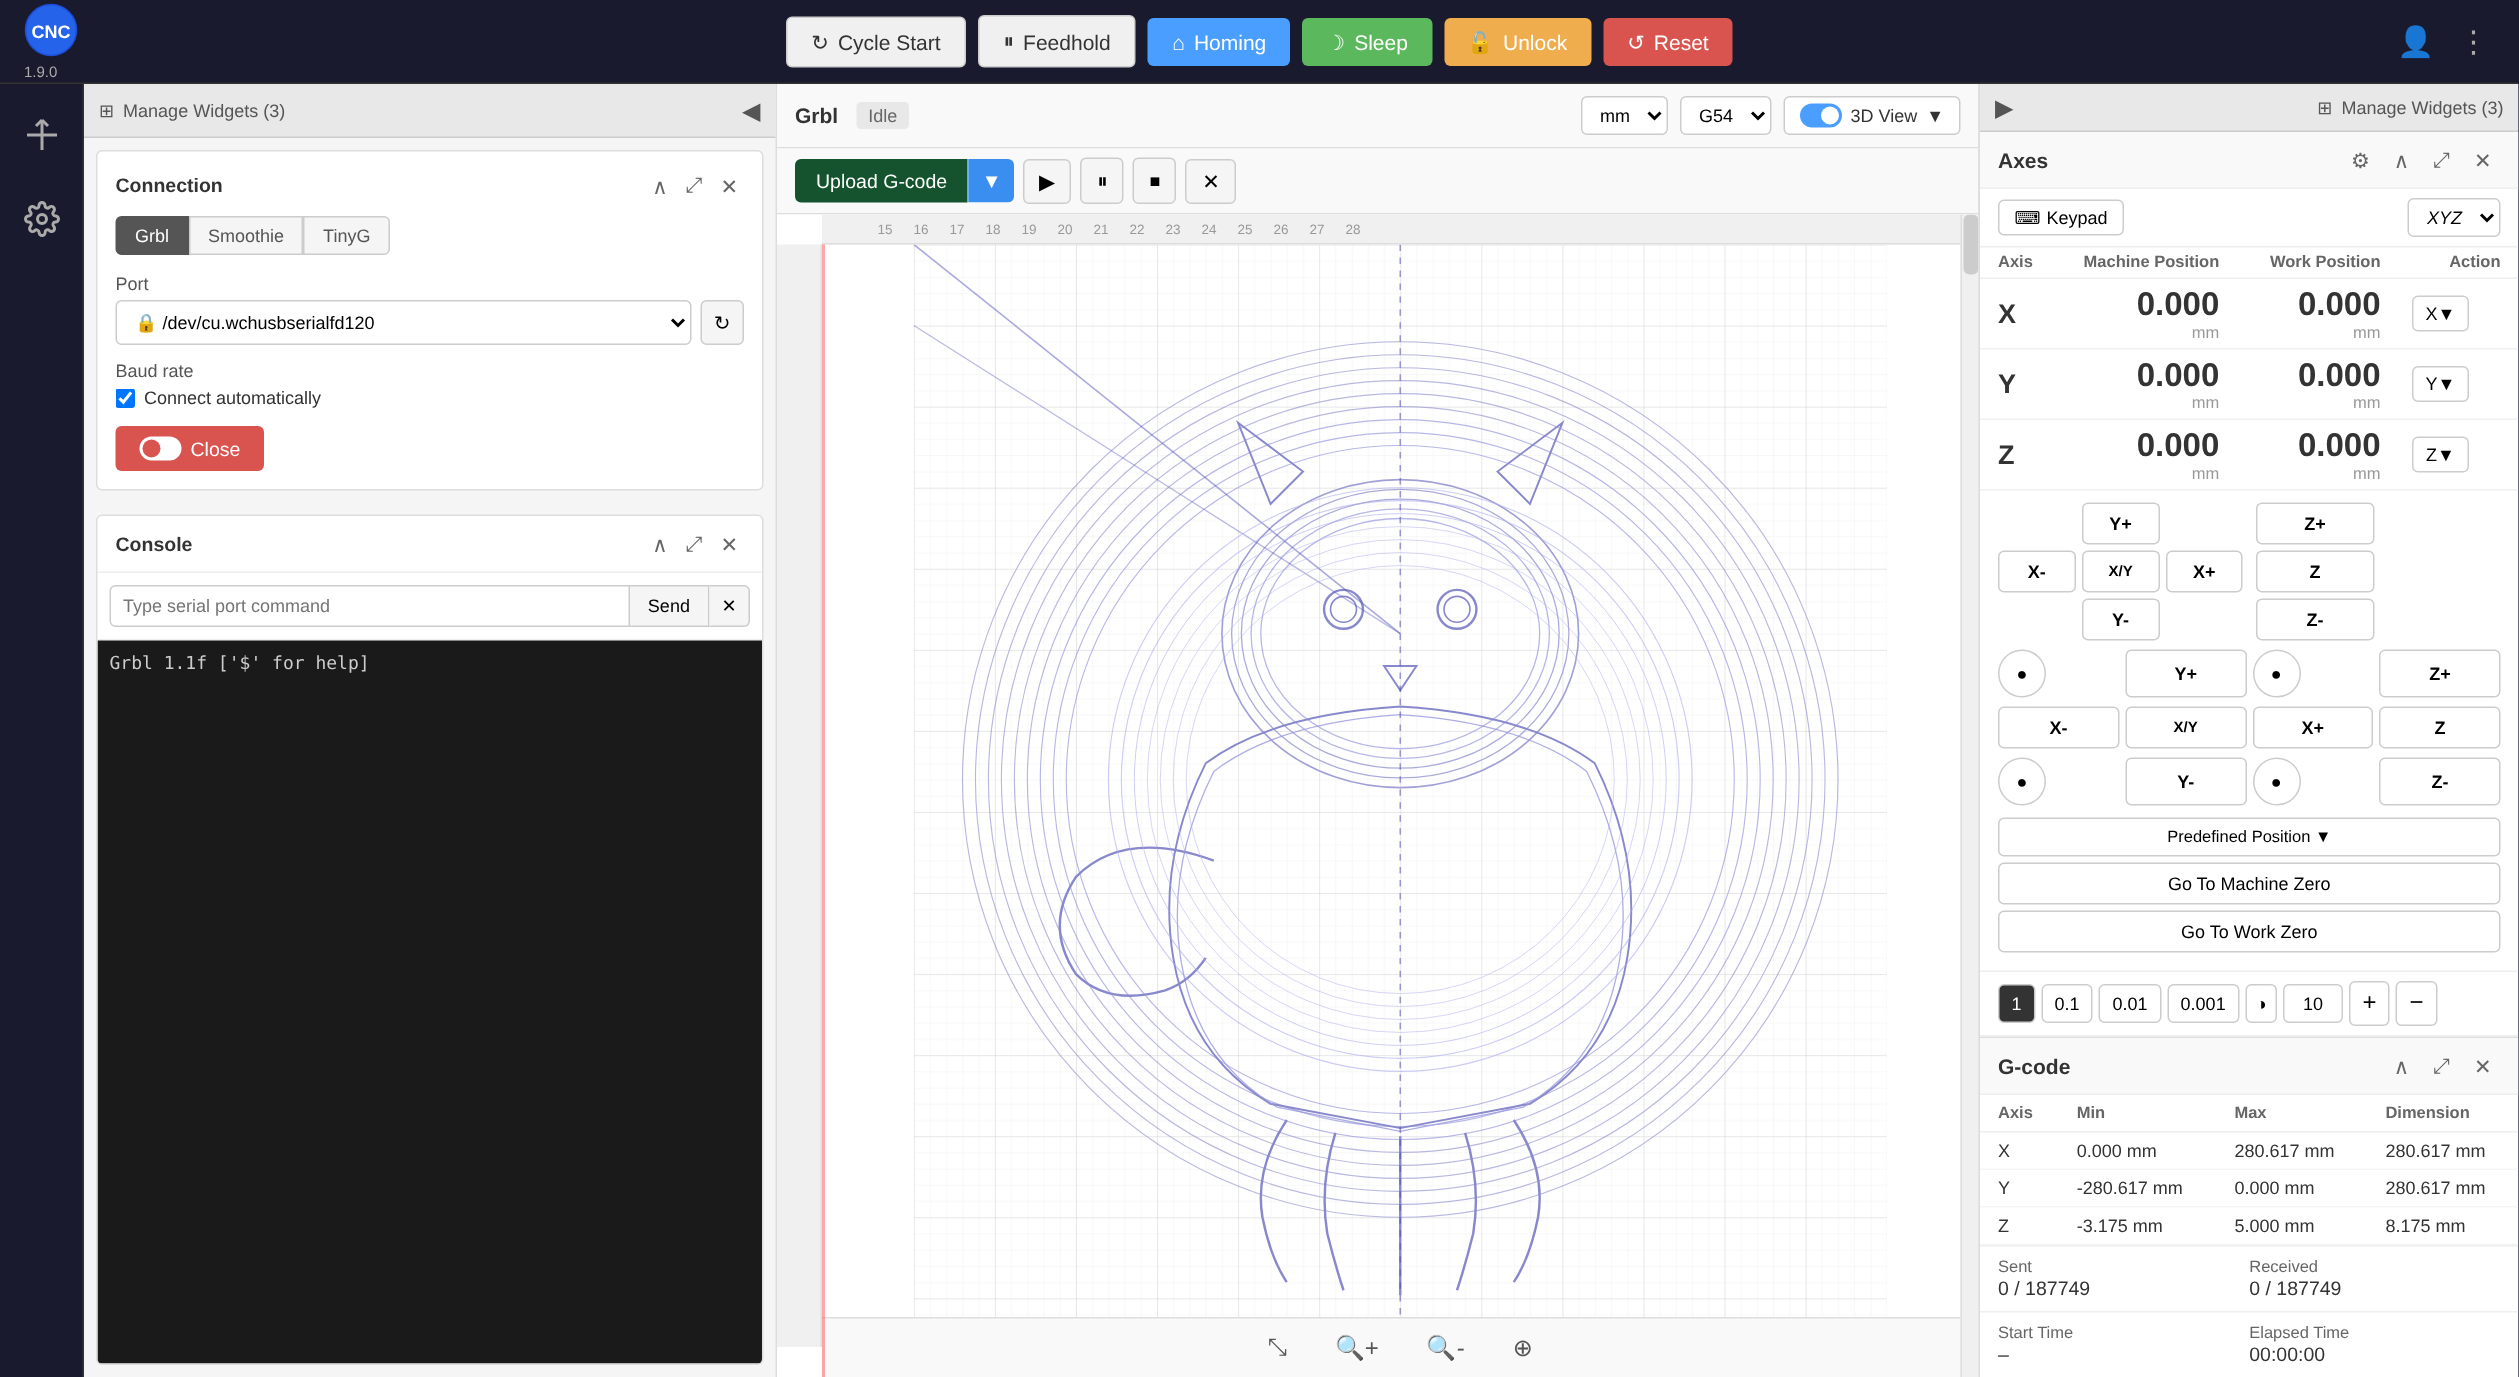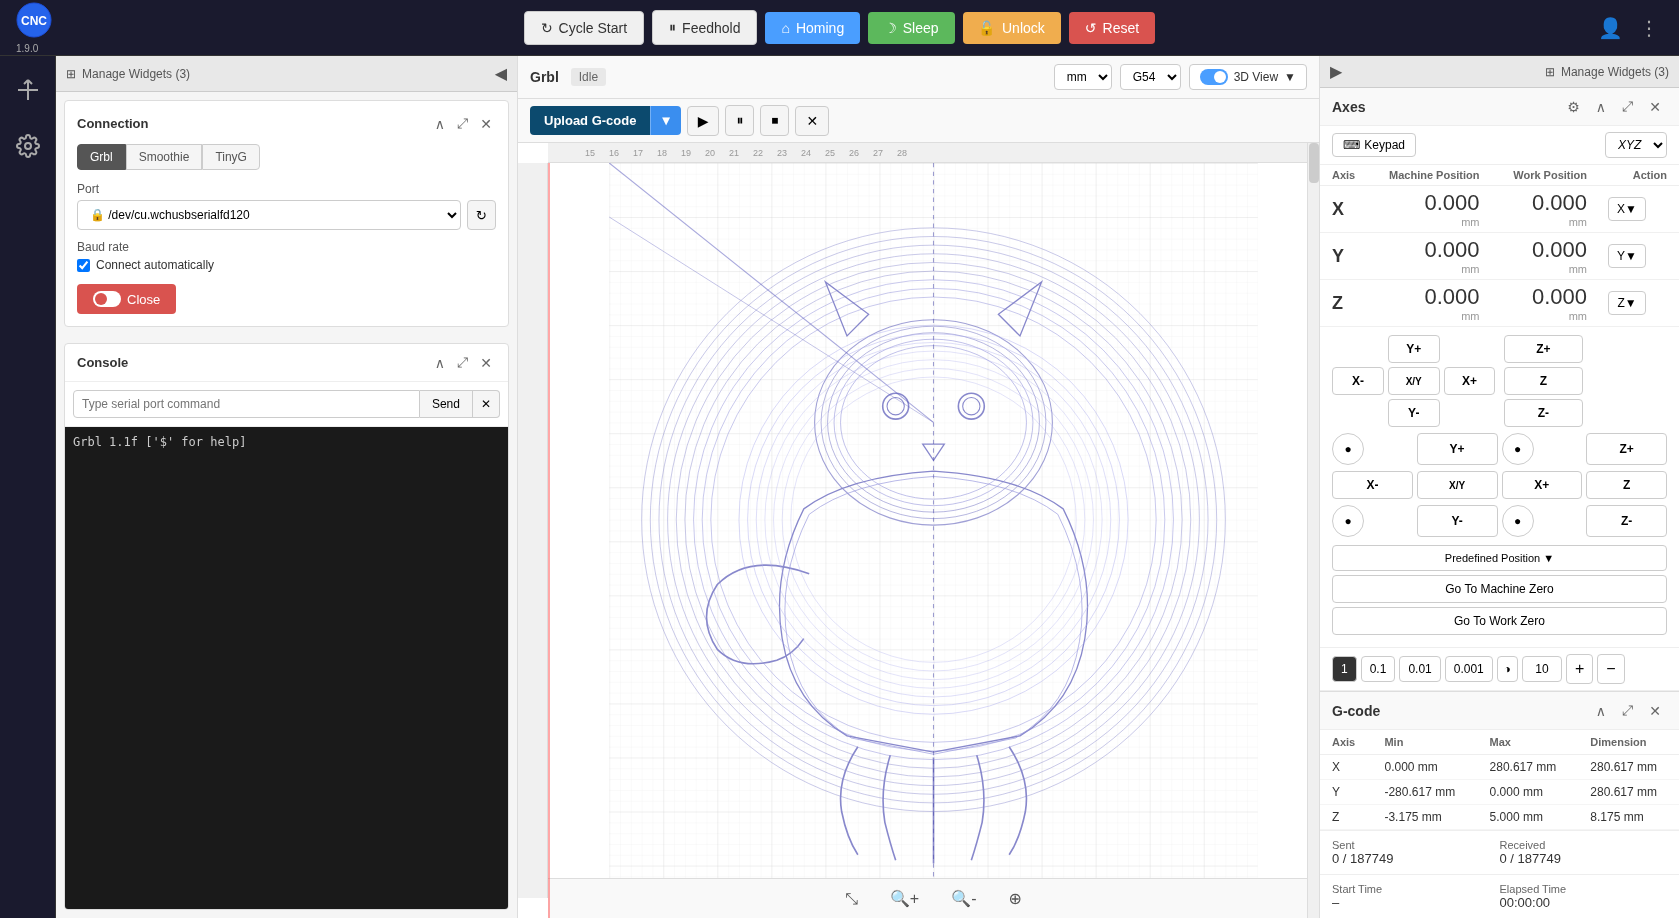--- a/index.html
+++ b/index.html
@@ -81,21 +81,21 @@
 
     .viz-toolbar { display: flex; align-items: center; gap: 8px; padding: 8px 12px; border-bottom: 1px solid #ddd; background: #f9f9f9; }
     .grbl-badge { font-size: 14px; font-weight: 700; color: #333; margin-right: 4px; }
     .status-badge { font-size: 12px; color: #666; background: #e8e8e8; padding: 2px 8px; border-radius: 3px; }
     .unit-select { padding: 4px 8px; border: 1px solid #ccc; border-radius: 4px; font-size: 12px; background: #fff; }
     .view-toggle { display: flex; align-items: center; gap: 6px; padding: 4px 10px; border: 1px solid #ccc; border-radius: 4px; font-size: 12px; background: #fff; cursor: pointer; text-align: center; }
     .toggle-switch { width: 28px; height: 16px; background: #4a9eff; border-radius: 8px; position: relative; display: inline-block; }
     .toggle-switch::after { content: ''; position: absolute; right: 2px; top: 2px; width: 12px; height: 12px; background: #fff; border-radius: 50%; }
 
     .upload-btn-group { display: flex; align-items: center; gap: 0; }
-    .upload-btn { background: #0c4a6e; color: #fff; border: none; padding: 7px 14px; border-radius: 4px 0 0 4px; cursor: pointer; font-size: 13px; font-weight: 700; }
+    .upload-btn { background: #14532d; color: #fff; border: none; padding: 7px 14px; border-radius: 4px 0 0 4px; cursor: pointer; font-size: 13px; font-weight: 400; }
     .upload-dropdown { background: #3a8eef; color: #fff; border: none; padding: 7px 8px; border-radius: 0 4px 4px 0; cursor: pointer; border-left: 1px solid rgba(255,255,255,0.3); }
     .play-btn { padding: 6px 10px; background: #f5f5f5; border: 1px solid #ccc; border-radius: 4px; cursor: pointer; font-size: 14px; }
 
     
     #viz-canvas { flex: 1; position: relative; overflow: hidden; background: #fff; }
     .ruler-h { position: absolute; top: 0; left: 30px; right: 0; height: 20px; background: #f0f0f0; border-bottom: 1px solid #ddd; display: flex; overflow: hidden; }
     .ruler-v { position: absolute; top: 20px; left: 0; width: 30px; bottom: 20px; background: #f0f0f0; border-right: 1px solid #ddd; }
     .ruler-mark { font-size: 9px; color: #999; flex: 0 0 auto; width: 24px; text-align: center; line-height: 20px; }
 
     .viz-content { position: absolute; top: 20px; left: 30px; right: 0; bottom: 20px; overflow: hidden; }
@@ -115,21 +115,21 @@
     .widget-header-actions { display: flex; gap: 4px; }
     .widget-header-btn { background: none; border: none; cursor: pointer; color: #666; font-size: 14px; padding: 2px 6px; }
 
     .axes-toolbar { display: flex; align-items: center; justify-content: space-between; padding: 6px 12px; border-bottom: 1px solid #eee; }
     .keypad-btn { display: flex; align-items: center; gap: 4px; padding: 4px 10px; border: 1px solid #ccc; border-radius: 4px; background: #fff; cursor: pointer; font-size: 12px; }
     .axes-header-row { display: grid; grid-template-columns: 40px 1fr 1fr 80px; gap: 0; padding: 4px 12px; font-size: 11px; color: #666; font-weight: 600; border-bottom: 1px solid #eee; }
 
     .axis-row { display: grid; grid-template-columns: 40px 1fr 1fr 80px; align-items: center; padding: 4px 12px; border-bottom: 1px solid #f0f0f0; }
     .axis-label { font-size: 18px; font-weight: 700; color: #333; }
     .axis-value { text-align: right; }
-    .axis-num { font-size: 22px; font-weight: 400; color: #333; }
+    .axis-num { font-size: 22px; font-weight: 700; color: #333; }
     .axis-unit { font-size: 11px; color: #999; display: block; text-align: right; }
     .axis-action-btn { display: flex; align-items: center; justify-content: center; }
     .axis-btn { padding: 4px 8px; border: 1px solid #ccc; border-radius: 4px; background: #fff; cursor: pointer; font-size: 12px; }
 
     
     .jog-section { padding: 8px 12px; border-bottom: 1px solid #eee; }
     .jog-btn { padding: 6px 4px; border: 1px solid #ccc; border-radius: 4px; background: #fff; cursor: pointer; font-size: 12px; text-align: center; font-weight: 600; }
     .jog-btn-round { width: 32px; height: 32px; border-radius: 50%; border: 1px solid #ccc; background: #fff; cursor: pointer; display: flex; align-items: center; justify-content: center; font-size: 12px; }
 
     .step-row { display: flex; align-items: center; gap: 4px; padding: 6px 12px; border-bottom: 1px solid #eee; }

